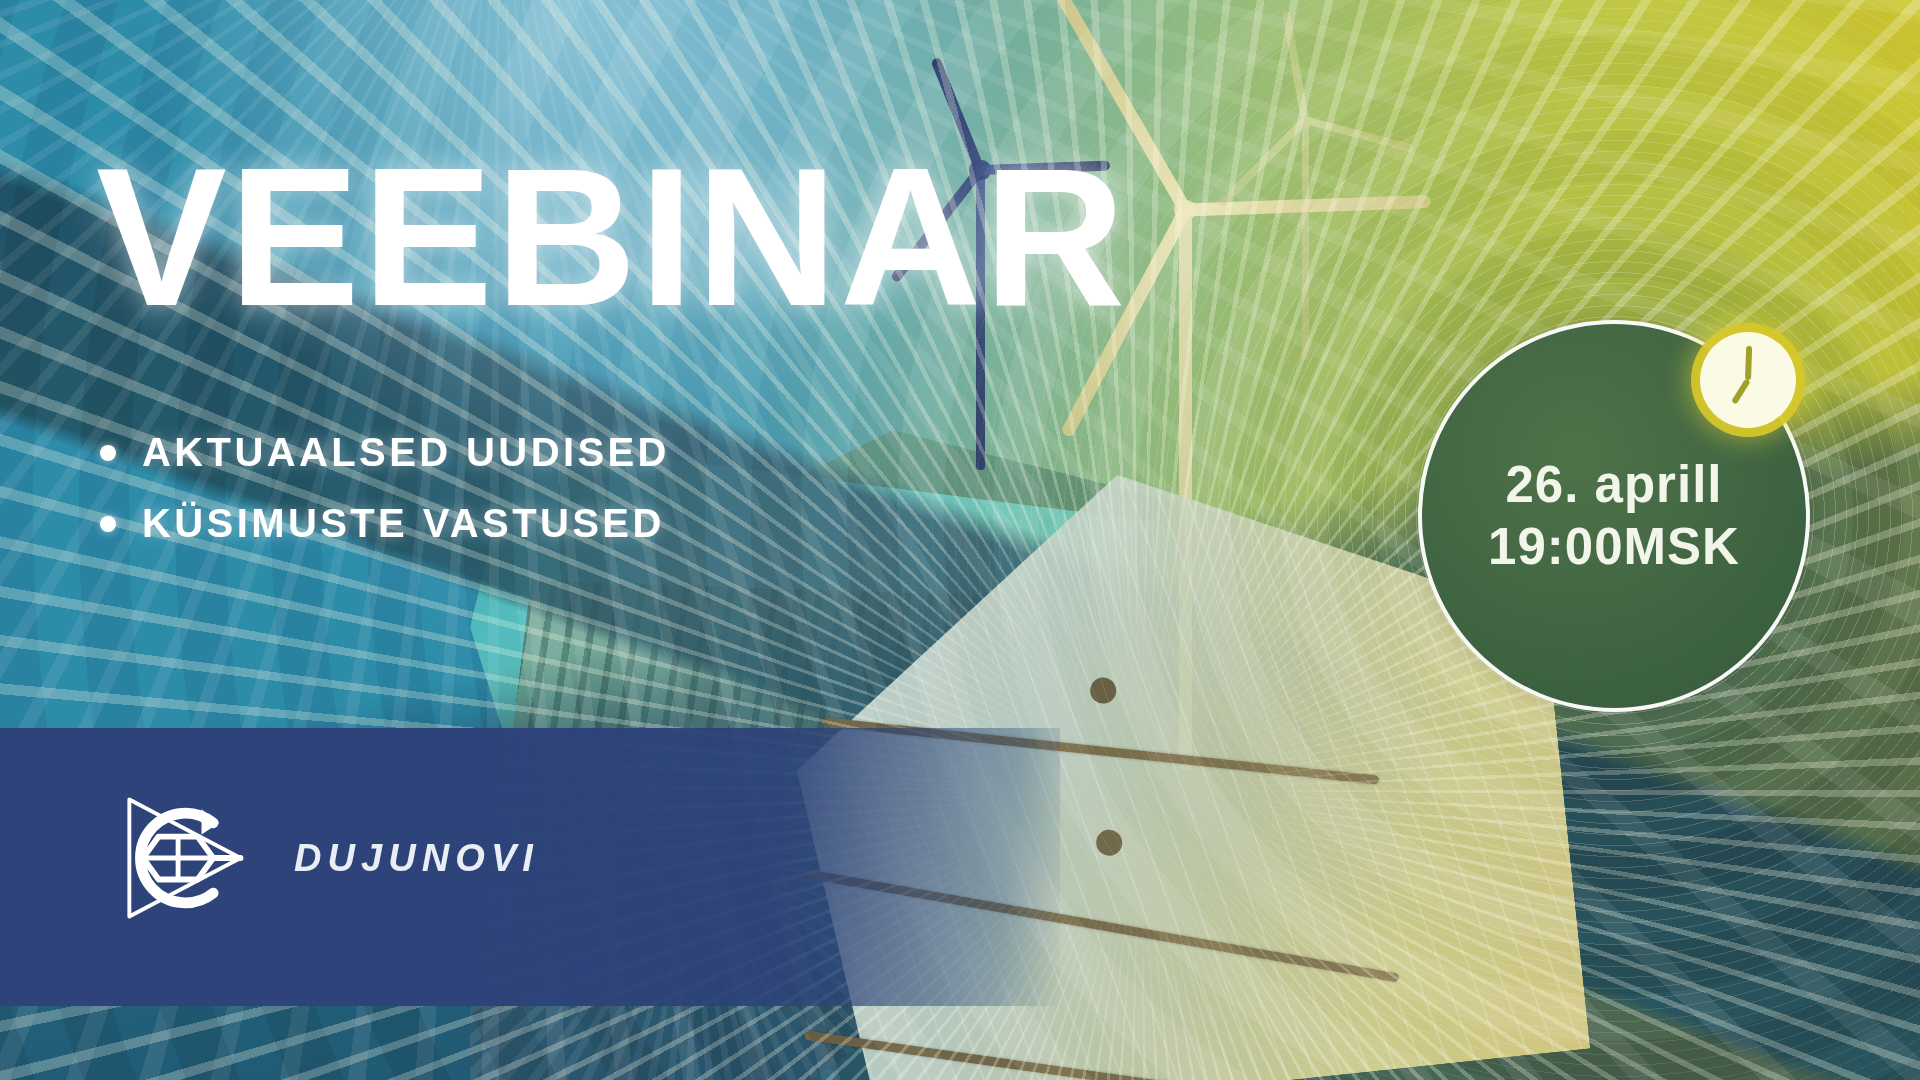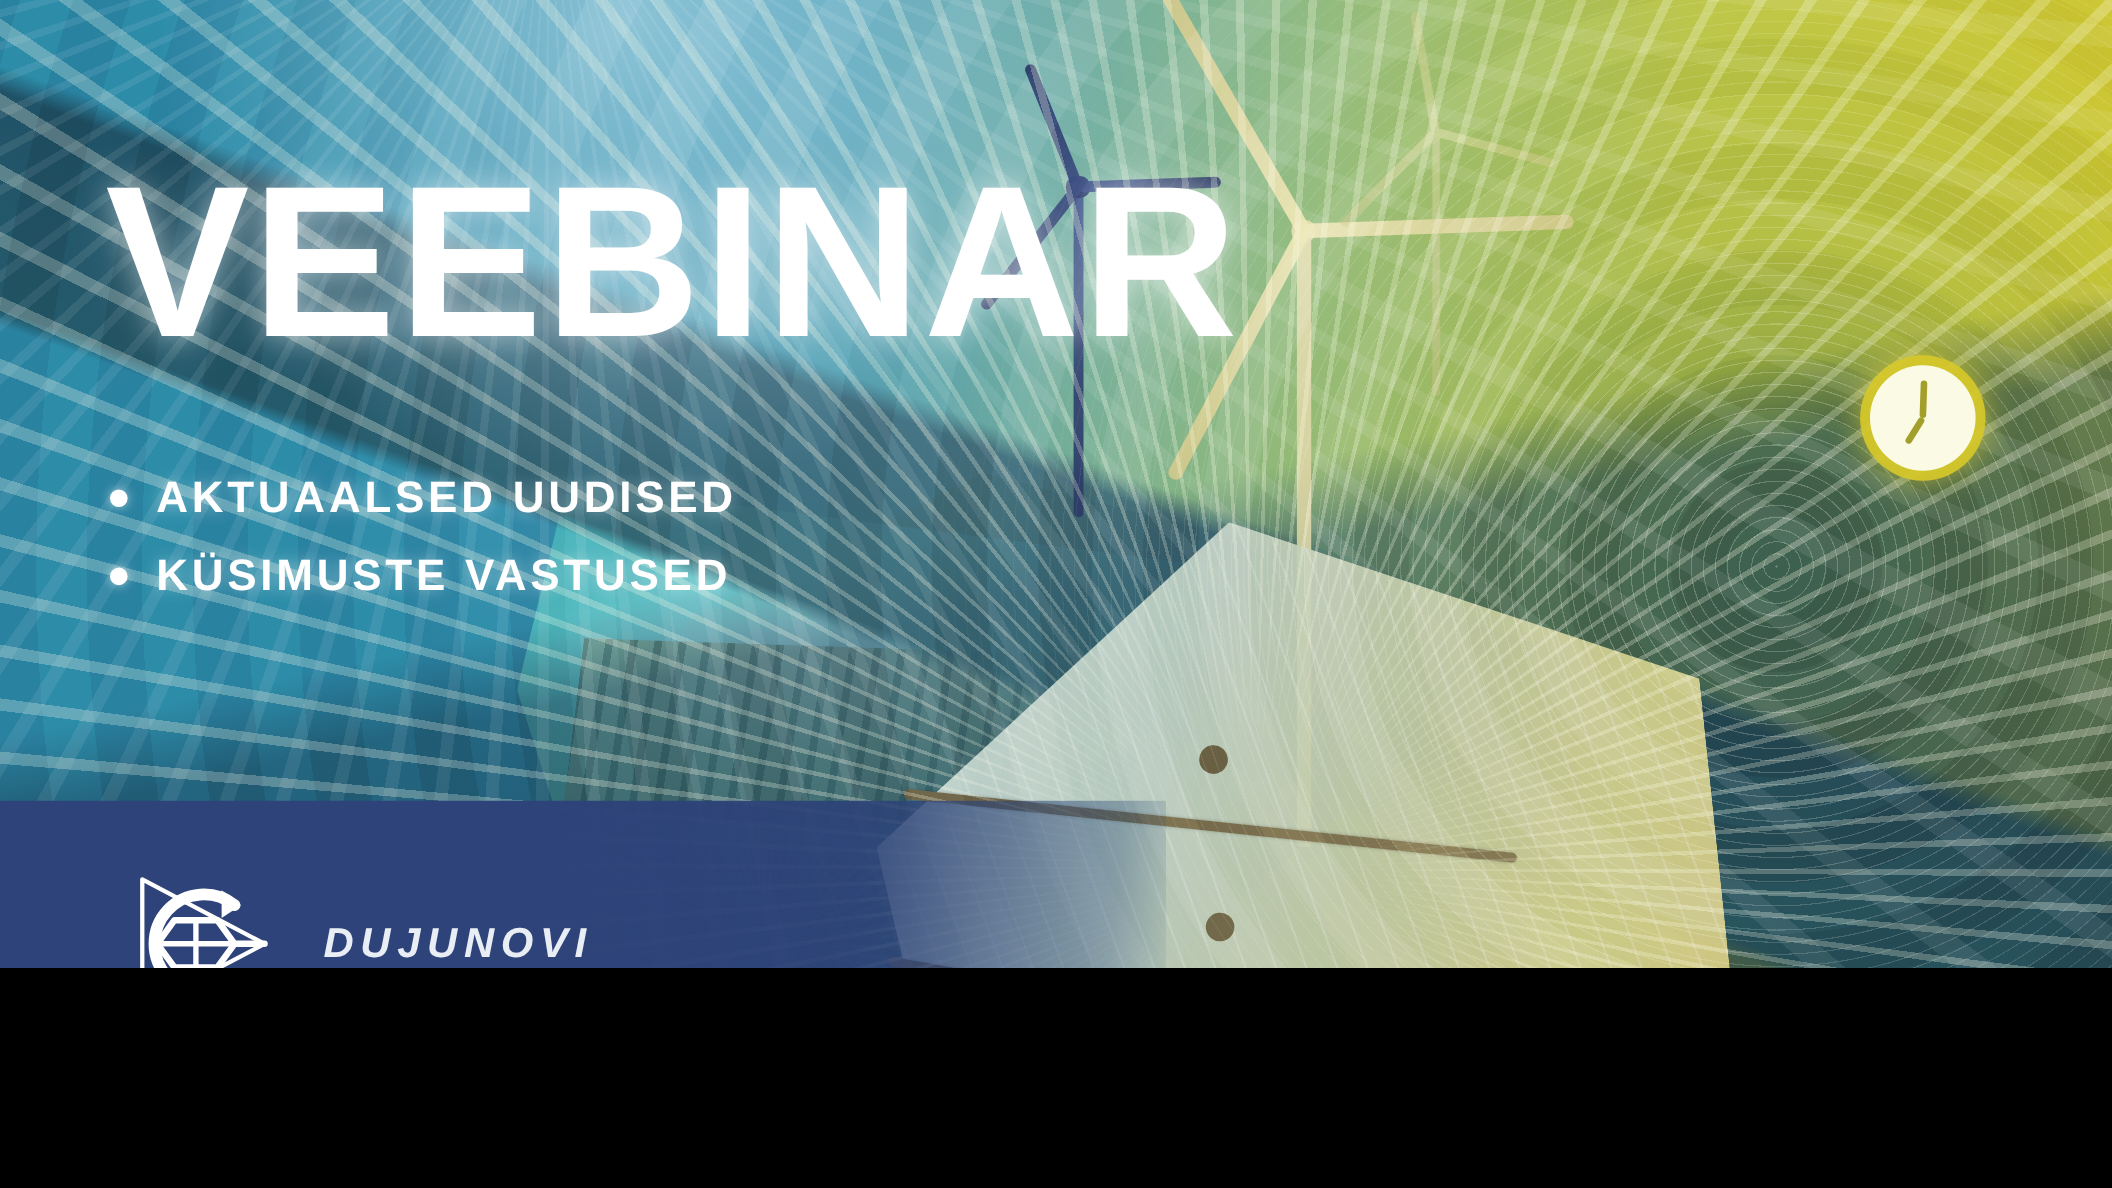--- a/index.html
+++ b/index.html
@@ -2,21 +2,21 @@
 <html lang="et"><head>
 <meta charset="utf-8">
 <title>Veebinar banner</title>
 <style>
   html,body{margin:0;padding:0;background:#000;}
   *{box-sizing:border-box;}
 
   #stage{
     position:relative;
     width:1920px;
-    height:880px;
+    height:1080px;
     overflow:hidden;
     font-family:"Liberation Sans","DejaVu Sans",sans-serif;
     background:#2b87a5;
   }
 
   
   .layer{position:absolute;inset:0;}
 
   
   .bg-teal{
@@ -330,20 +330,24 @@
     <li>
       <span class="dot"></span>
       <span>AKTUAALSED UUDISED</span>
     </li>
     <li>
       <span class="dot"></span>
       <span>KÜSIMUSTE VASTUSED</span>
     </li>
   </ul>
 
+  <div class="date-circle">
+    <div class="d1">26. aprill</div>
+    <div class="d2">19:00MSK</div>
+  </div>
   <div class="clock-badge">
     <div class="hand h-long"></div>
     <div class="hand h-short"></div>
   </div>
 
   <div class="logo">
     <span class="mark">
       <svg viewBox="0 0 160 160" width="156" height="156" aria-hidden="true">
         <g fill="none" stroke="#ffffff" stroke-width="5" stroke-linejoin="round" stroke-linecap="round">
 

